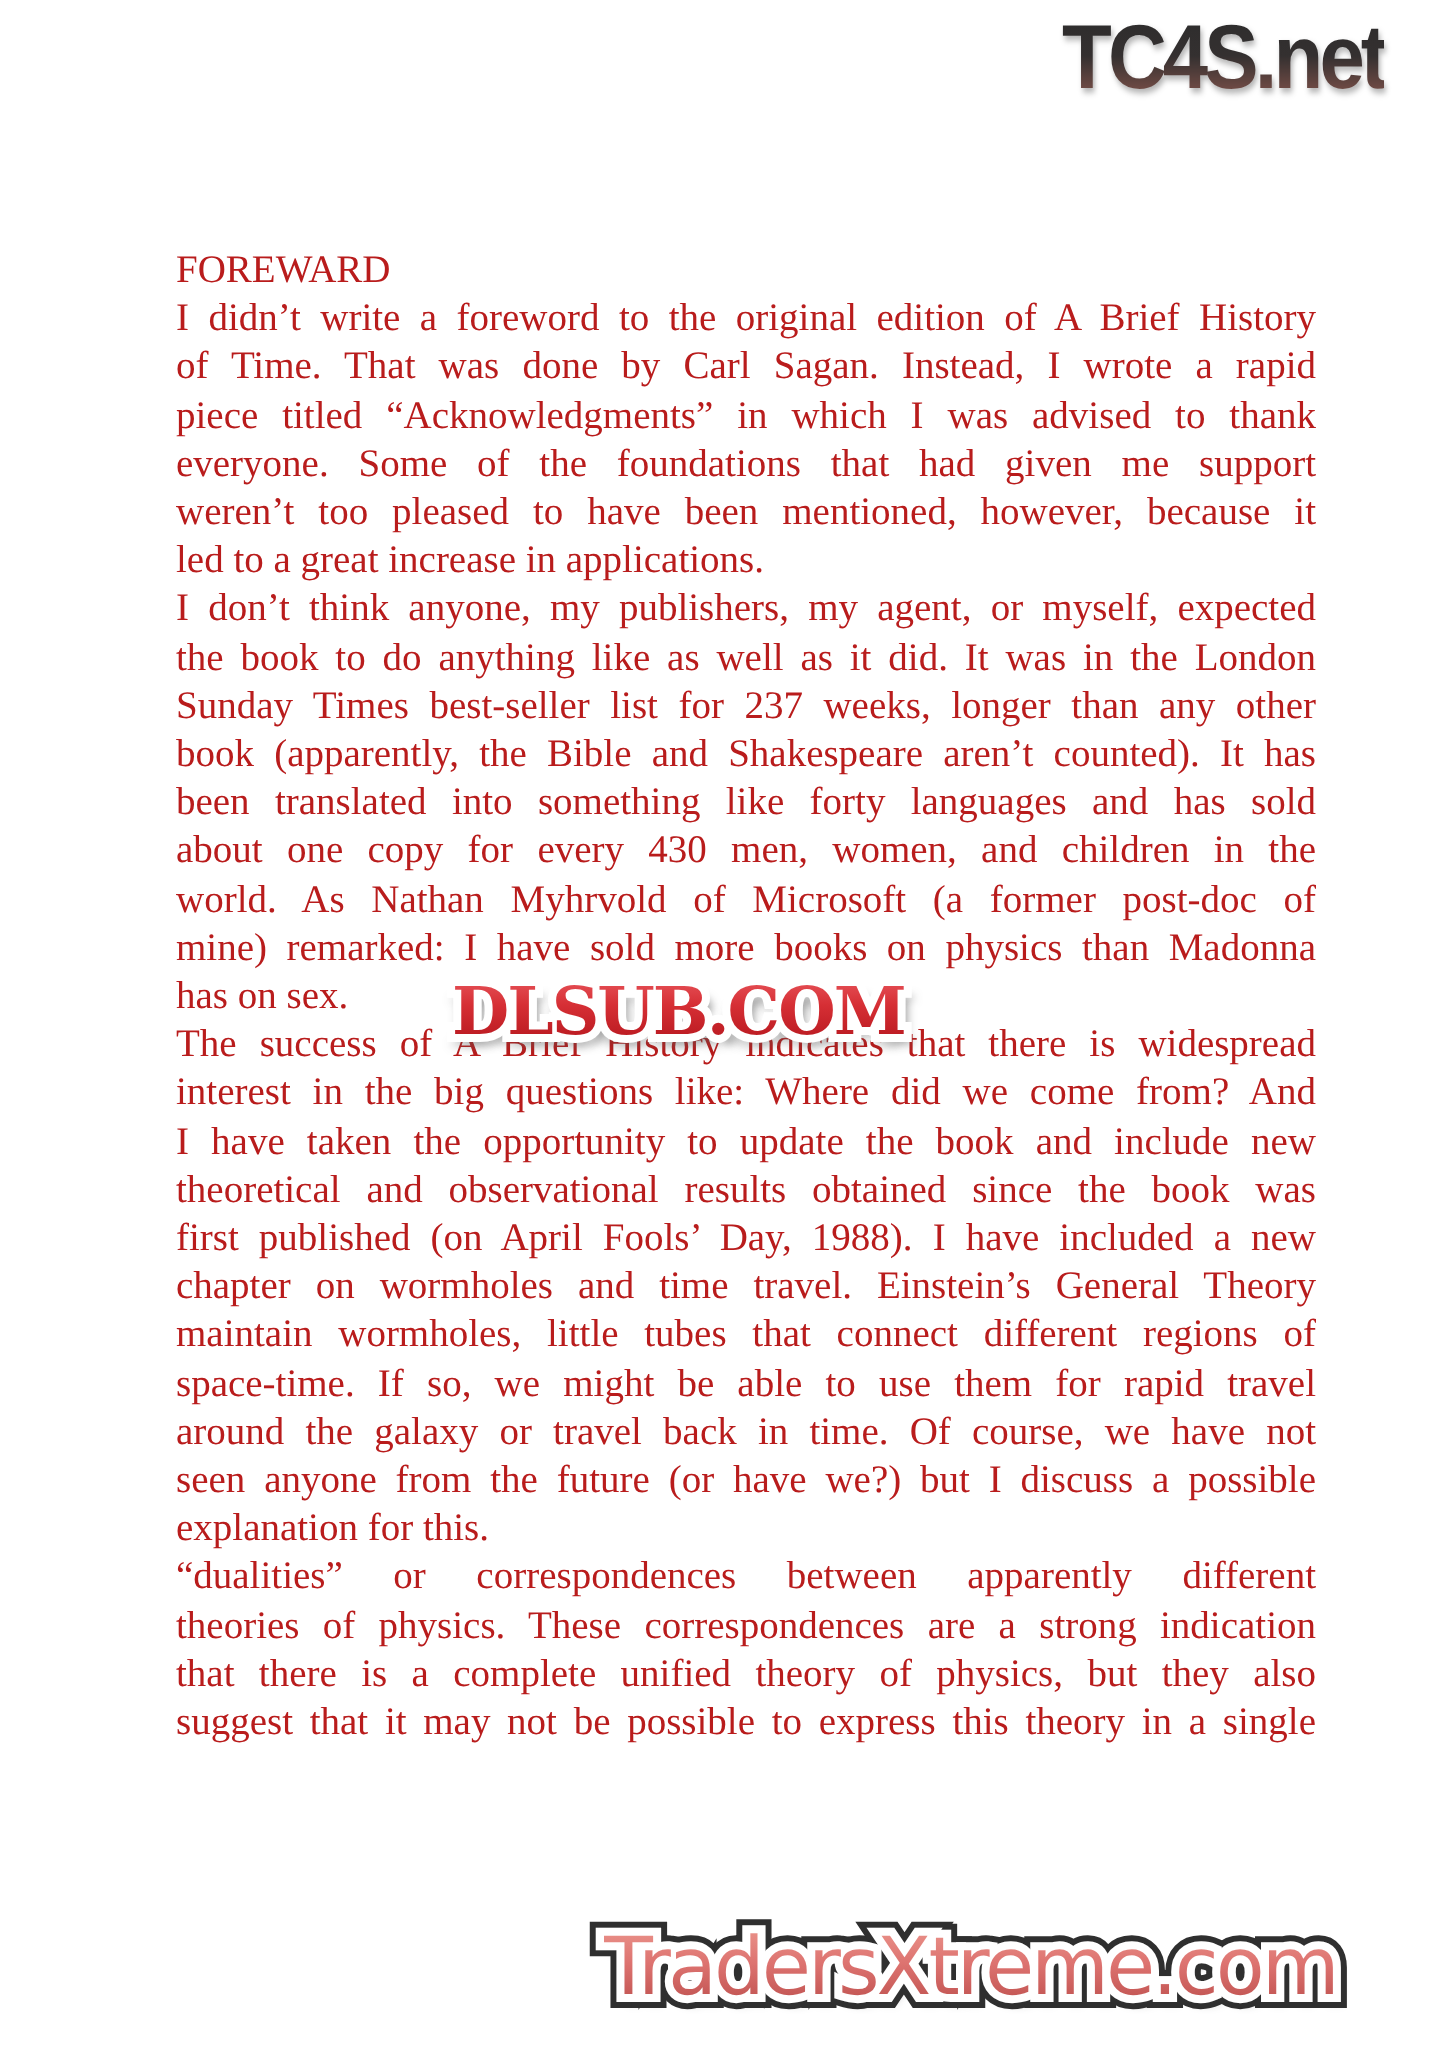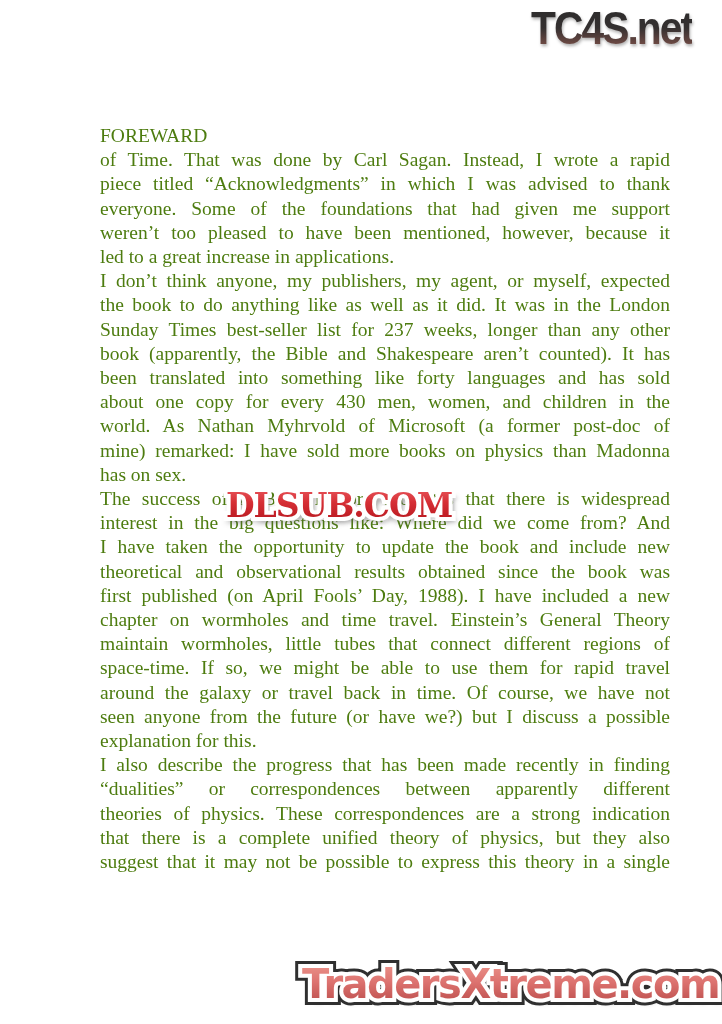--- a/index.html
+++ b/index.html
@@ -9,24 +9,23 @@
     background:#ffffff;
     overflow:hidden;
     font-family:"Liberation Serif", serif;
   }
 
   
   .textblock{
     position:absolute;
     left:88px;top:124px;
     width:570px;
-    color:#4d7c0f;
+    color:#b91c1c;
     font-size:19.5px;
     line-height:24.2px;
-    margin-left:12px;
   }
   .tline{white-space:normal;}
   .tline.just{text-align:justify;text-align-last:justify;}
   .tline.left{text-align:left;text-align-last:left;}
 
   
   .wm{position:absolute;}
   .wm .layer{
     position:absolute;left:0;top:0;
     white-space:nowrap;
@@ -65,21 +64,21 @@
     background:linear-gradient(180deg,#ea5a60 0%,#d62f35 42%,#b2141b 100%);
     -webkit-background-clip:text;
     background-clip:text;
     color:transparent;
   }
 
   
   .wm-traders{left:302px;top:961px;}
   .wm-traders .layer{
     font-family:"DejaVu Sans", sans-serif;
-    font-weight:bold;
+    font-weight:normal;
     font-size:40px;
     letter-spacing:-1.5px;
   }
   .wm-traders .outline-dark{
     -webkit-text-stroke:14px #2f2f2f;
     color:#2f2f2f;
     text-shadow:3px 4px 5px rgba(50,50,50,0.5);
   }
   .wm-traders .outline-white{
     -webkit-text-stroke:8px #ffffff;
@@ -96,20 +95,21 @@
 <body>
 
 <div class="page">
 
   <div class="wm wm-tc4s">
     <span class="layer fill">TC4S.net</span>
   </div>
 
   <div class="textblock" id="textblock">
       <div class="tline left">FOREWARD</div>
+      <div class="tline just">I didn’t write a foreword to the original edition of A Brief History</div>
       <div class="tline just">of Time. That was done by Carl Sagan. Instead, I wrote a rapid</div>
       <div class="tline just">piece titled “Acknowledgments” in which I was advised to thank</div>
       <div class="tline just">everyone. Some of the foundations that had given me support</div>
       <div class="tline just">weren’t too pleased to have been mentioned, however, because it</div>
       <div class="tline left">led to a great increase in applications.</div>
       <div class="tline just">I don’t think anyone, my publishers, my agent, or myself, expected</div>
       <div class="tline just">the book to do anything like as well as it did. It was in the London</div>
       <div class="tline just">Sunday Times best-seller list for 237 weeks, longer than any other</div>
       <div class="tline just">book (apparently, the Bible and Shakespeare aren’t counted). It has</div>
       <div class="tline just">been translated into something like forty languages and has sold</div>
@@ -121,21 +121,20 @@
       <div class="tline just">interest in the big questions like: Where did we come from? And</div>
       <div class="tline just">I have taken the opportunity to update the book and include new</div>
       <div class="tline just">theoretical and observational results obtained since the book was</div>
       <div class="tline just">first published (on April Fools’ Day, 1988). I have included a new</div>
       <div class="tline just">chapter on wormholes and time travel. Einstein’s General Theory</div>
       <div class="tline just">maintain wormholes, little tubes that connect different regions of</div>
       <div class="tline just">space-time. If so, we might be able to use them for rapid travel</div>
       <div class="tline just">around the galaxy or travel back in time. Of course, we have not</div>
       <div class="tline just">seen anyone from the future (or have we?) but I discuss a possible</div>
       <div class="tline left">explanation for this.</div>
-      <div class="tline just">I also describe the progress that has been made recently in finding</div>
       <div class="tline just">“dualities” or correspondences between apparently different</div>
       <div class="tline just">theories of physics. These correspondences are a strong indication</div>
       <div class="tline just">that there is a complete unified theory of physics, but they also</div>
       <div class="tline just">suggest that it may not be possible to express this theory in a single</div>
     </div>
 
   <div class="wm wm-dlsub">
     <span class="layer outline-white">DLSUB.COM</span>
     <span class="layer fill">DLSUB.COM</span>
   </div>

